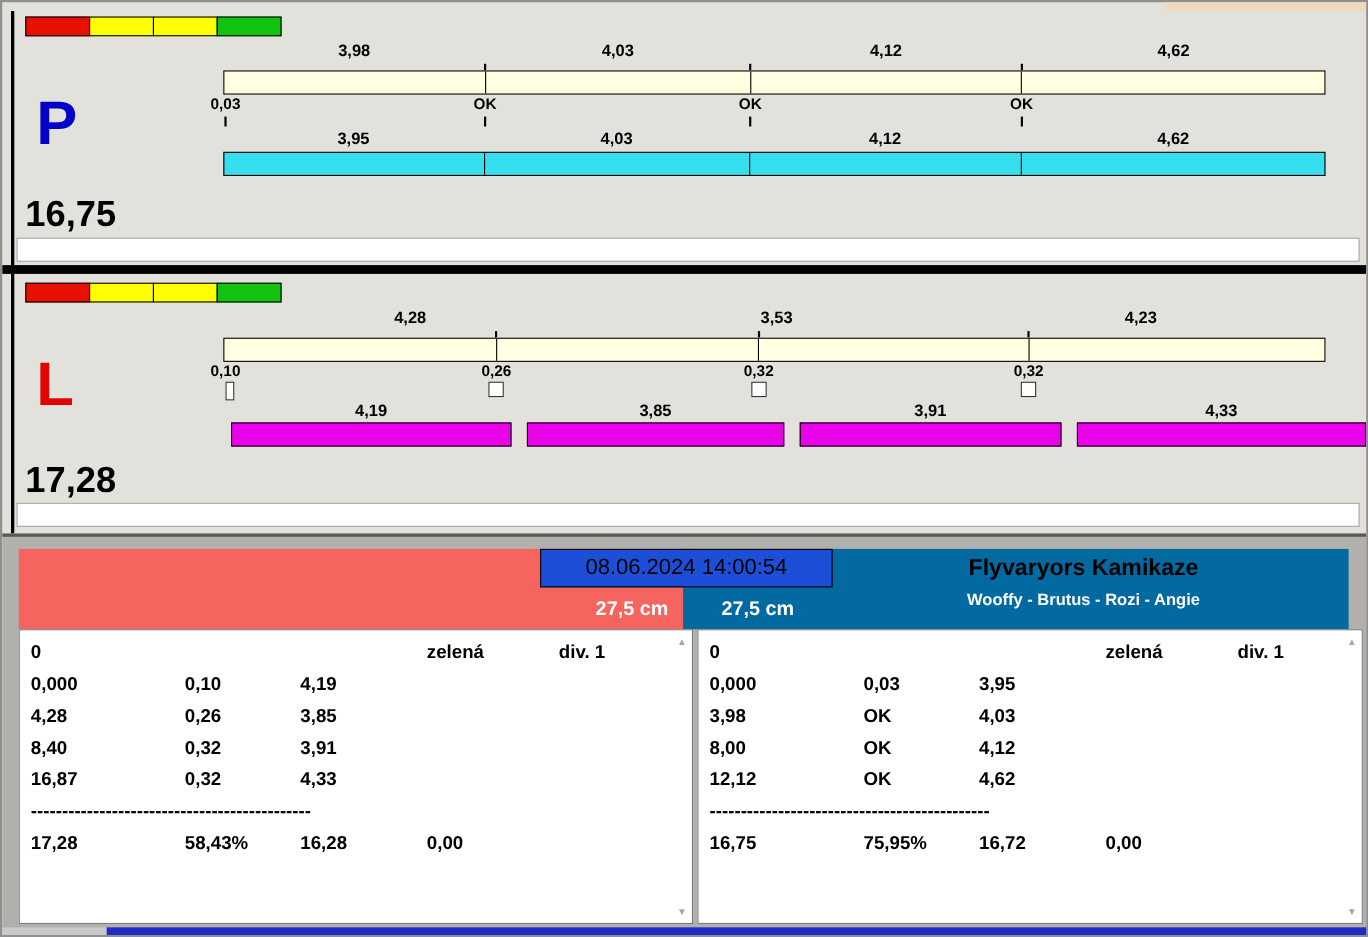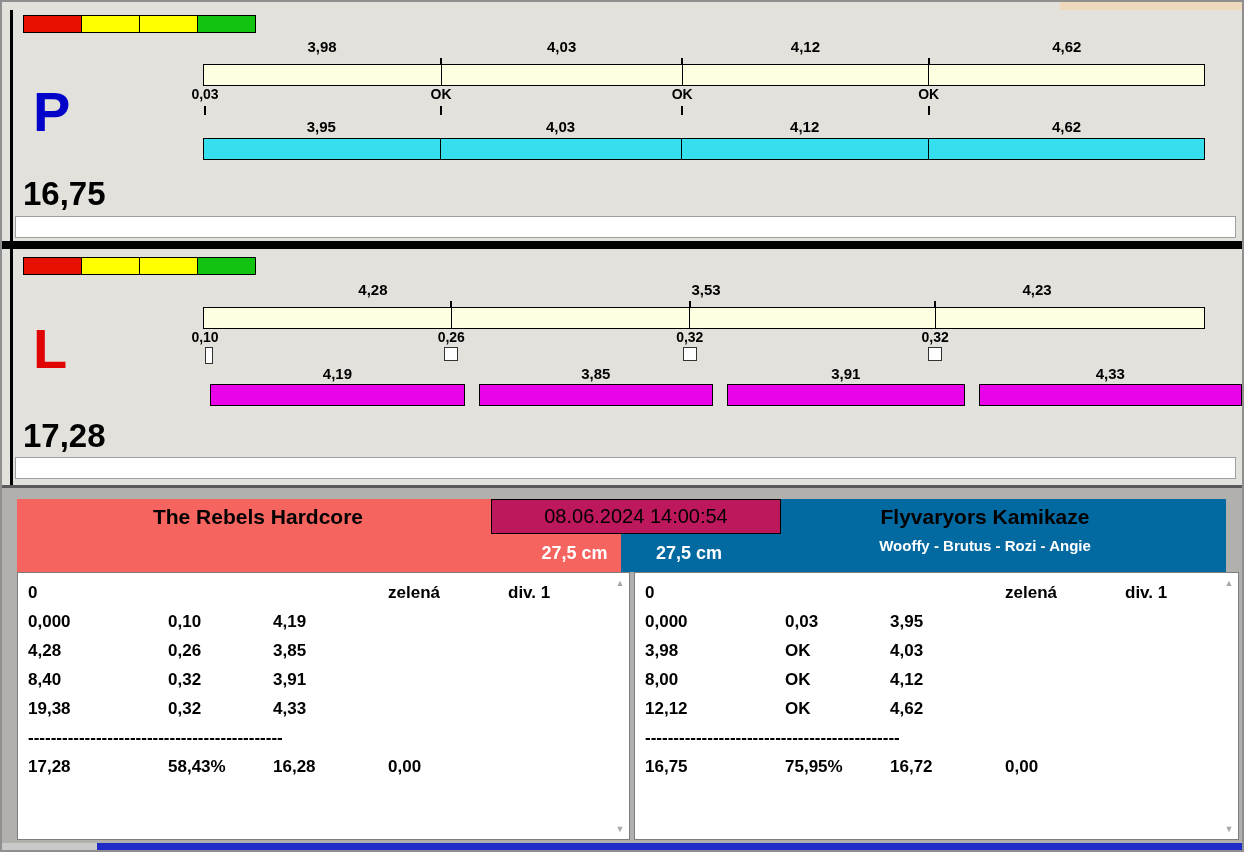--- a/index.html
+++ b/index.html
@@ -54,21 +54,21 @@
   .team-header{position:absolute;top:11px;height:73px;}
   .hdr-left{left:15px;width:617px;background:#f5645f;}
   .hdr-right{left:619px;width:605px;background:#0369a1;}
   .t-name{position:absolute;top:6px;font-size:21px;font-weight:bold;text-align:center;color:#000;white-space:nowrap;}
   .t-dogs{position:absolute;top:38px;font-size:15px;font-weight:bold;text-align:center;color:#fff;white-space:nowrap;}
   .hdr-left .t-name,.hdr-left .t-dogs{left:0;width:482px;}
   .hdr-right .t-name,.hdr-right .t-dogs{left:125px;width:478px;}
   .t-height{position:absolute;top:44px;font-size:18px;font-weight:bold;color:#fff;text-align:center;white-space:nowrap;}
   .hdr-left .t-height{left:495px;width:125px;}
   .hdr-right .t-height{left:8px;width:120px;}
-  .timestamp{position:absolute;left:489px;top:11px;width:290px;height:35px;background:#be185d;
+  .timestamp{position:absolute;left:489px;top:11px;width:266px;height:35px;background:#1d4ed8;
     border:1px solid #000;box-sizing:border-box;font-size:20px;line-height:32px;text-align:center;z-index:5;}
   .data-panel{position:absolute;top:84px;height:268px;background:#fff;border:1px solid #7d7d7d;box-sizing:border-box;}
   .panel-left{left:15px;width:613px;}
   .panel-right{left:632px;width:605px;}
   .ttable{position:absolute;left:10px;top:10px;right:22px;}
   .trow{display:grid;grid-template-columns:140px 105px 115px 120px 1fr;height:29px;font-size:17px;font-weight:bold;}
   .dashrow{height:29px;font-size:17px;font-weight:bold;white-space:nowrap;overflow:hidden;}
   .vscroll{position:absolute;right:2px;top:3px;bottom:3px;width:14px;}
   .sbtn{position:absolute;left:0;width:14px;height:14px;color:#a8a8a8;font-size:9px;line-height:14px;text-align:center;cursor:default;}
   .sbtn.up{top:0;} .sbtn.down{bottom:0;}
@@ -183,21 +183,20 @@
         <div class="mseg" style="flex-grow:4.33"></div>
       </div>
     </div>
 
     <div class="lane-total">17,28</div>
     <div class="lane-strip"></div>
   </section>
 
   <section class="bottom">
     <div class="team-header hdr-left">
-      <div class="t-name">The Rebels Hardcore</div>
       <div class="t-height">27,5 cm</div>
     </div>
     <div class="team-header hdr-right">
       <div class="t-name">Flyvaryors Kamikaze</div>
       <div class="t-dogs">Wooffy - Brutus - Rozi - Angie</div>
       <div class="t-height">27,5 cm</div>
     </div>
     <div class="timestamp">08.06.2024 14:00:54</div>
 
     <div class="data-panel panel-left">
@@ -224,21 +223,21 @@
             <div></div>
         </div>
         <div class="trow">
           <div>8,40</div>
           <div>0,32</div>
           <div>3,91</div>
           <div></div>
             <div></div>
         </div>
         <div class="trow">
-          <div>19,38</div>
+          <div>16,87</div>
           <div>0,32</div>
           <div>4,33</div>
           <div></div>
             <div></div>
         </div>
         <div class="dashrow">---------------------------------------------</div>
         <div class="trow">
           <div>17,28</div>
           <div>58,43%</div>
           <div>16,28</div>

